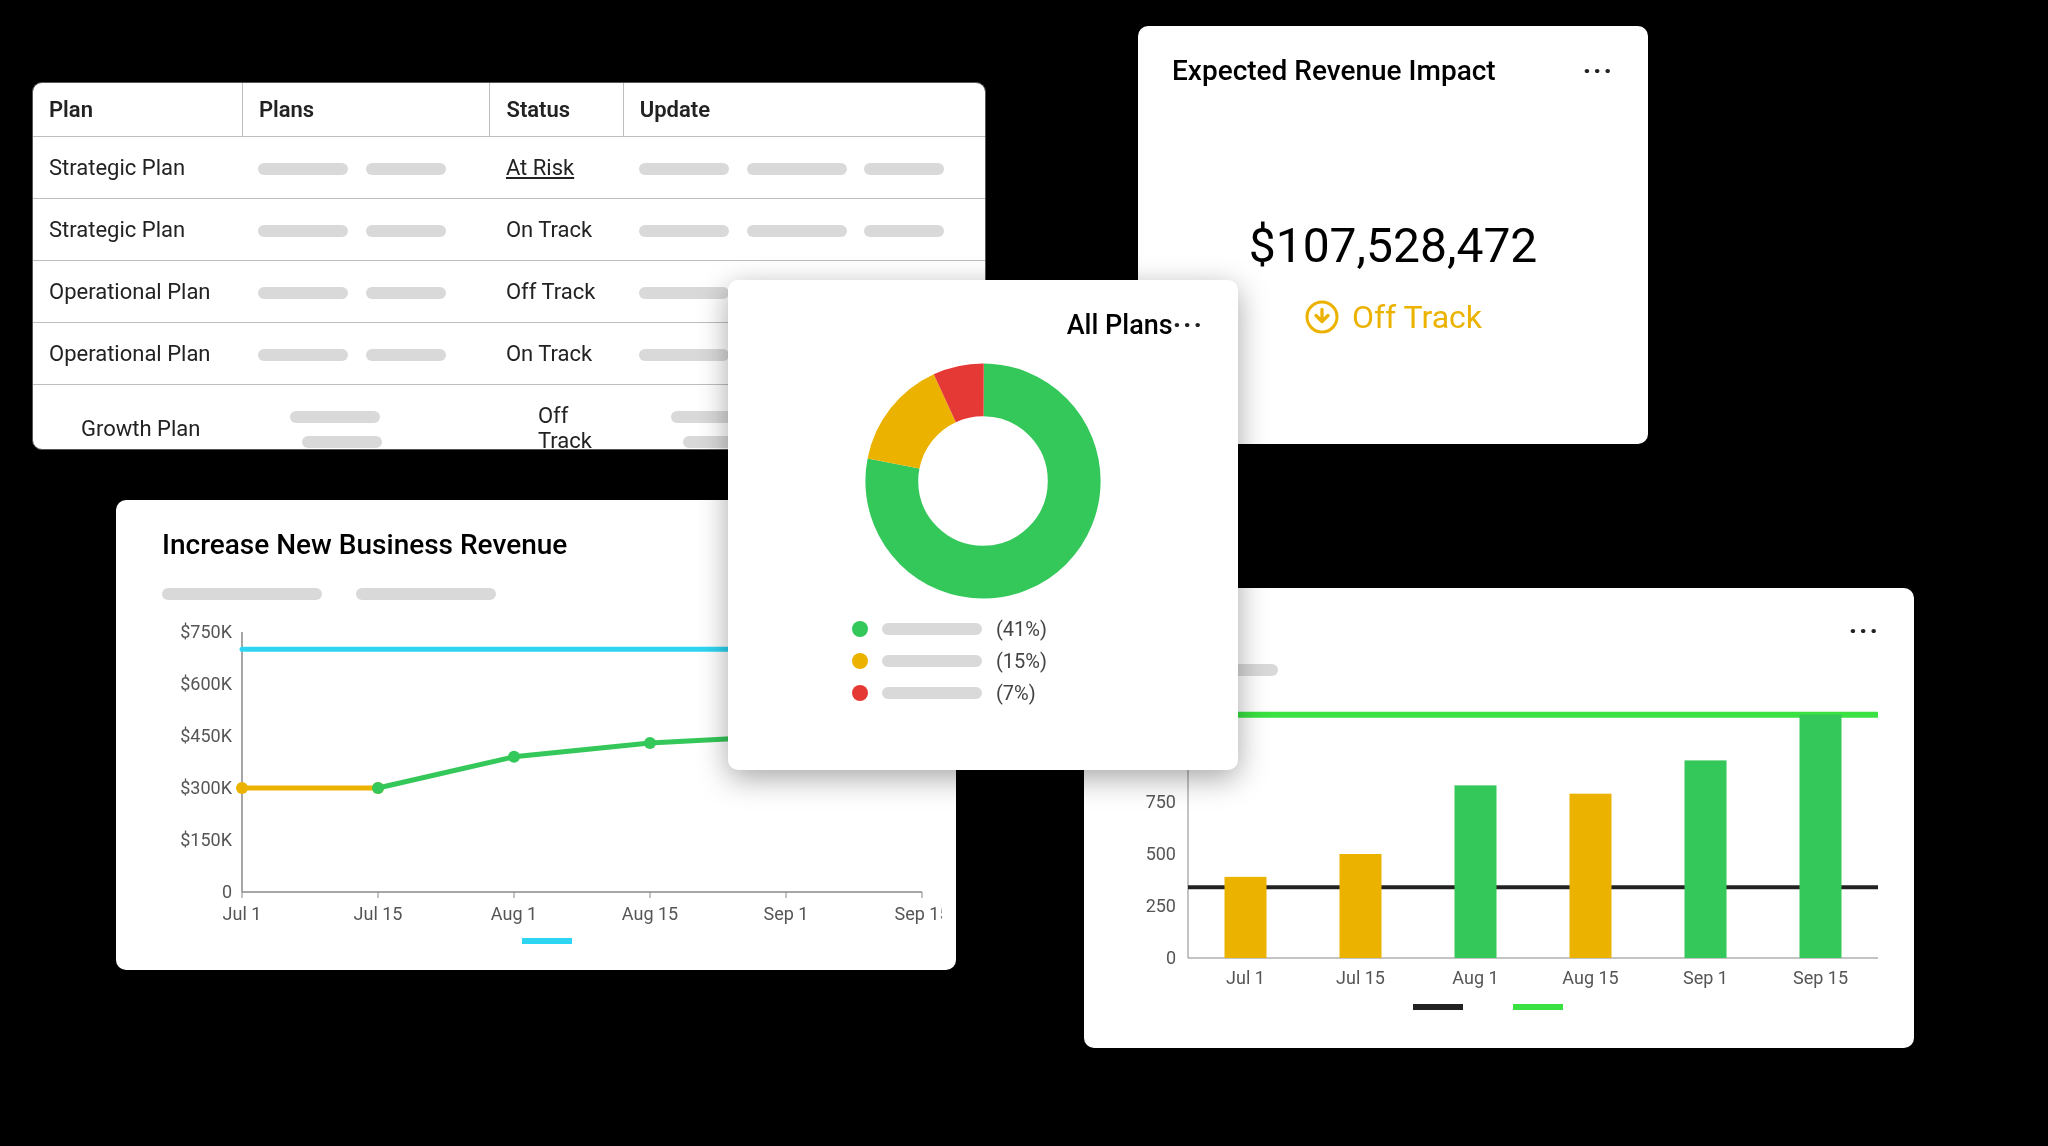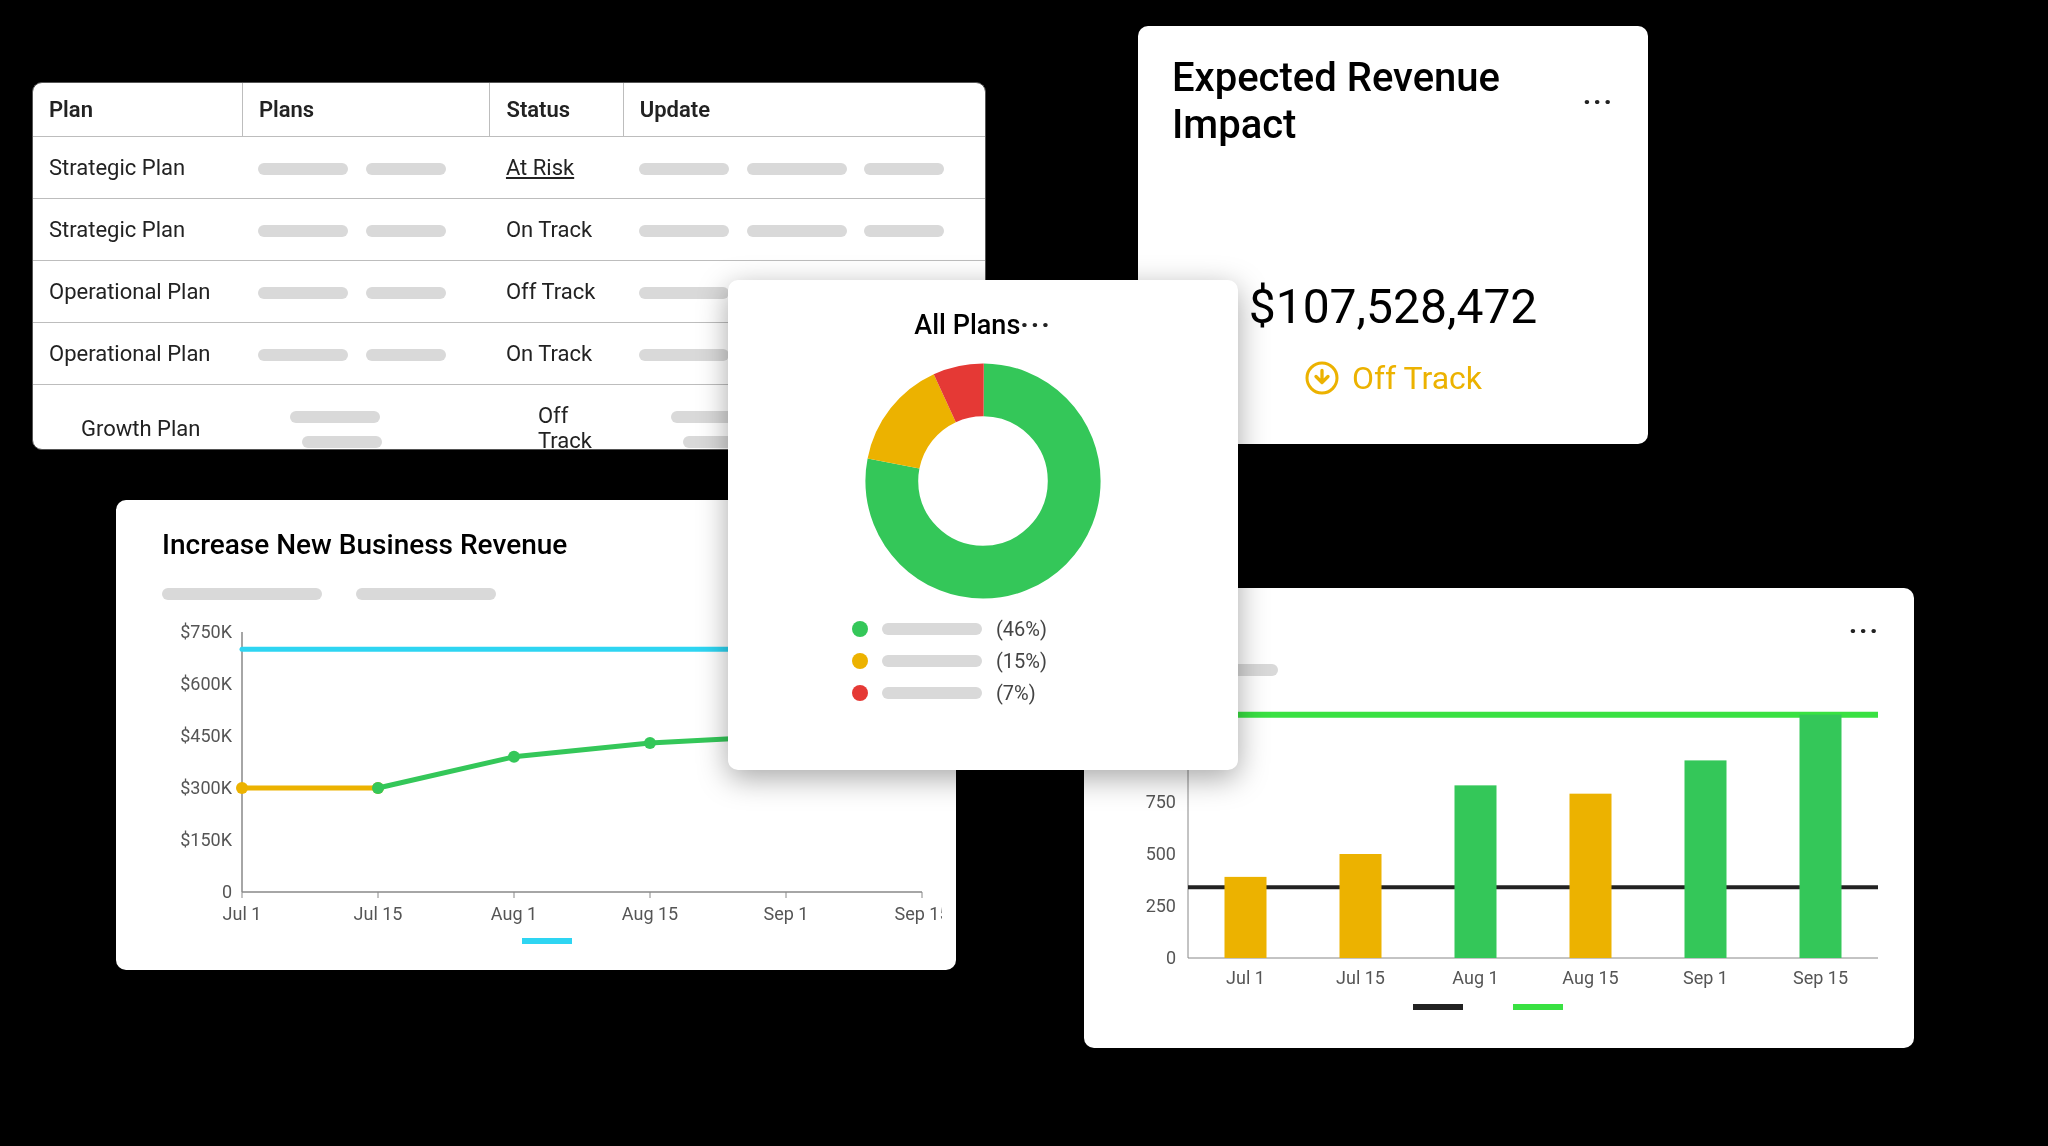--- a/index.html
+++ b/index.html
@@ -57,21 +57,21 @@
   .st-ontrack { color: #28b24b; }
   .st-offtrack{ color: #ecb200; }
 
   
   #kpi-card {
     left: 1138px; top: 26px;
     width: 510px; height: 418px;
     padding: 28px 34px;
   }
   #kpi-card .hdr { display:flex; justify-content:space-between; align-items:center; }
-  #kpi-card .hdr h2 { font-size: 40px; font-weight: 500; }
+  #kpi-card .hdr h2 { font-size: 28px; font-weight: 500; }
   #kpi-card .val {
     text-align: center;
     font-size: 48px;
     font-weight: 400;
     margin-top: 130px;
   }
   #kpi-card .status {
     display:flex; justify-content:center; align-items:center;
     gap: 12px;
     margin-top: 24px;
@@ -80,21 +80,21 @@
   }
   #kpi-card .status svg { width: 36px; height: 36px; }
 
   
   #donut-card {
     left: 728px; top: 280px;
     width: 510px; height: 490px;
     padding: 28px 34px;
     z-index: 5;
   }
-  #donut-card .hdr { display:flex; justify-content:center; align-items:center; }
+  #donut-card .hdr { display:flex; justify-content:flex-end; align-items:center; }
   #donut-card .hdr h2 { font-size: 27px; font-weight: 500; }
   #donut-svg { display:block; margin: 20px auto 16px; }
   .legend-row {
     display:flex; align-items:center; gap:14px;
     margin: 8px 0 8px 90px;
     font-size: 20px; color:#444;
   }
   .legend-dot { width:16px; height:16px; border-radius:50%; }
 
   
@@ -186,21 +186,21 @@
   </div>
   <svg id="donut-svg" width="240" height="240" viewBox="0 0 100 100">
       <circle cx="50" cy="50" r="38" fill="none" stroke="#34c759" stroke-width="22" stroke-dasharray="186.23361250480292 52.52742916802134" stroke-dashoffset="59.690260418206066"></circle>
       <circle cx="50" cy="50" r="38" fill="none" stroke="#ecb200" stroke-width="22" stroke-dasharray="35.81415625092364 202.94688542190062" stroke-dashoffset="-126.54335208659685"></circle>
       <circle cx="50" cy="50" r="38" fill="none" stroke="#e53935" stroke-width="22" stroke-dasharray="16.7132729170977 222.04776875572657" stroke-dashoffset="-162.3575083375205"></circle>
     </svg>
   <div id="donut-legend">
       <div class="legend-row">
         <span class="legend-dot" style="background:#34c759"></span>
         <span class="skel" style="width:100px"></span>
-        <span>(46%)</span>
+        <span>(41%)</span>
       </div>
       <div class="legend-row">
         <span class="legend-dot" style="background:#ecb200"></span>
         <span class="skel" style="width:100px"></span>
         <span>(15%)</span>
       </div>
       <div class="legend-row">
         <span class="legend-dot" style="background:#e53935"></span>
         <span class="skel" style="width:100px"></span>
         <span>(7%)</span>

